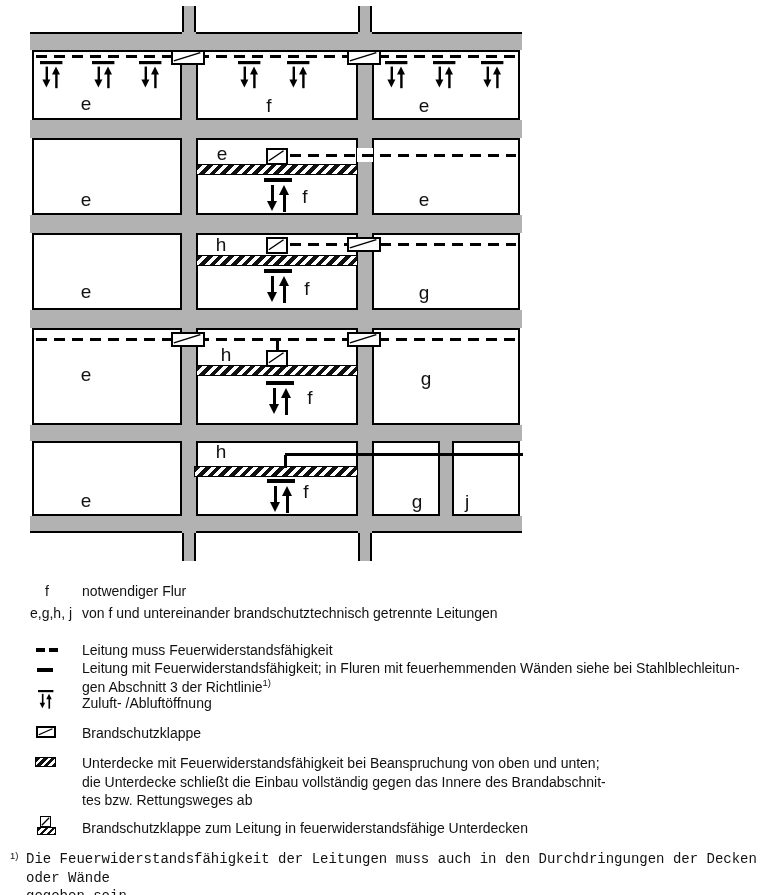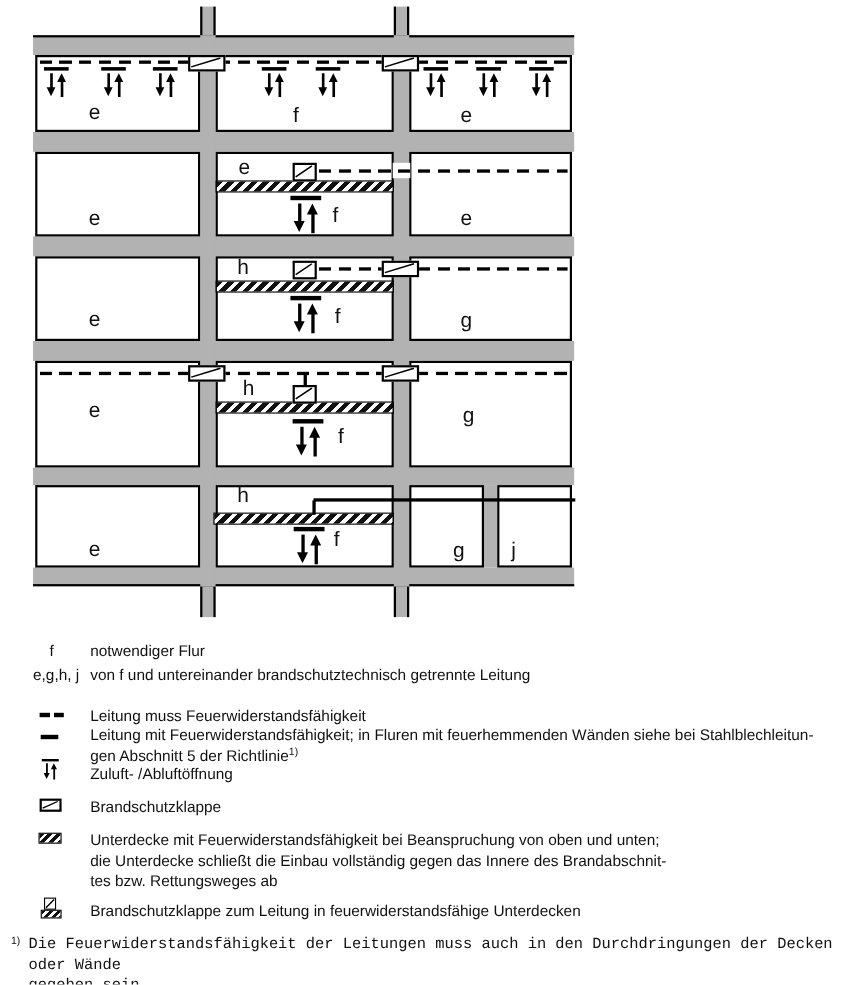--- a/index.html
+++ b/index.html
@@ -237,30 +237,30 @@
     </div>
 </div>
 
 <div id="legend">
   <div class="lrow" style="top:582px;">
     <span class="lkey" style="left:45px;">f</span>
     <span class="ltext">notwendiger Flur</span>
   </div>
   <div class="lrow" style="top:604px;">
     <span class="lkey" style="left:30px;">e,g,h, j</span>
-    <span class="ltext">von f und untereinander brandschutztechnisch getrennte Leitung</span>
+    <span class="ltext">von f und untereinander brandschutztechnisch getrennte Leitungen</span>
   </div>
   <div class="lrow" style="top:641px;">
     <span class="lsym lsym-dash2"></span>
     <span class="ltext">Leitung muss Feuerwiderstandsfähigkeit</span>
   </div>
   <div class="lrow" style="top:659px;">
     <span class="lsym lsym-solid"></span>
     <span class="ltext"><span class="pre">Leitung mit Feuerwiderstandsfähigkeit; in Fluren mit feuerhemmenden Wänden siehe bei Stahlblechleitun-
-gen Abschnitt 5 der Richtlinie</span><sup class="supmark">1)</sup></span>
+gen Abschnitt 3 der Richtlinie</span><sup class="supmark">1)</sup></span>
   </div>
   <div class="lrow" style="top:694px;">
     <span class="vent lvent">
         <span class="vbar"></span>
         <span class="vdown"></span>
         <span class="vup"></span>
       </span>
     <span class="ltext">Zuluft- /Abluftöffnung</span>
   </div>
   <div class="lrow" style="top:724px;">

